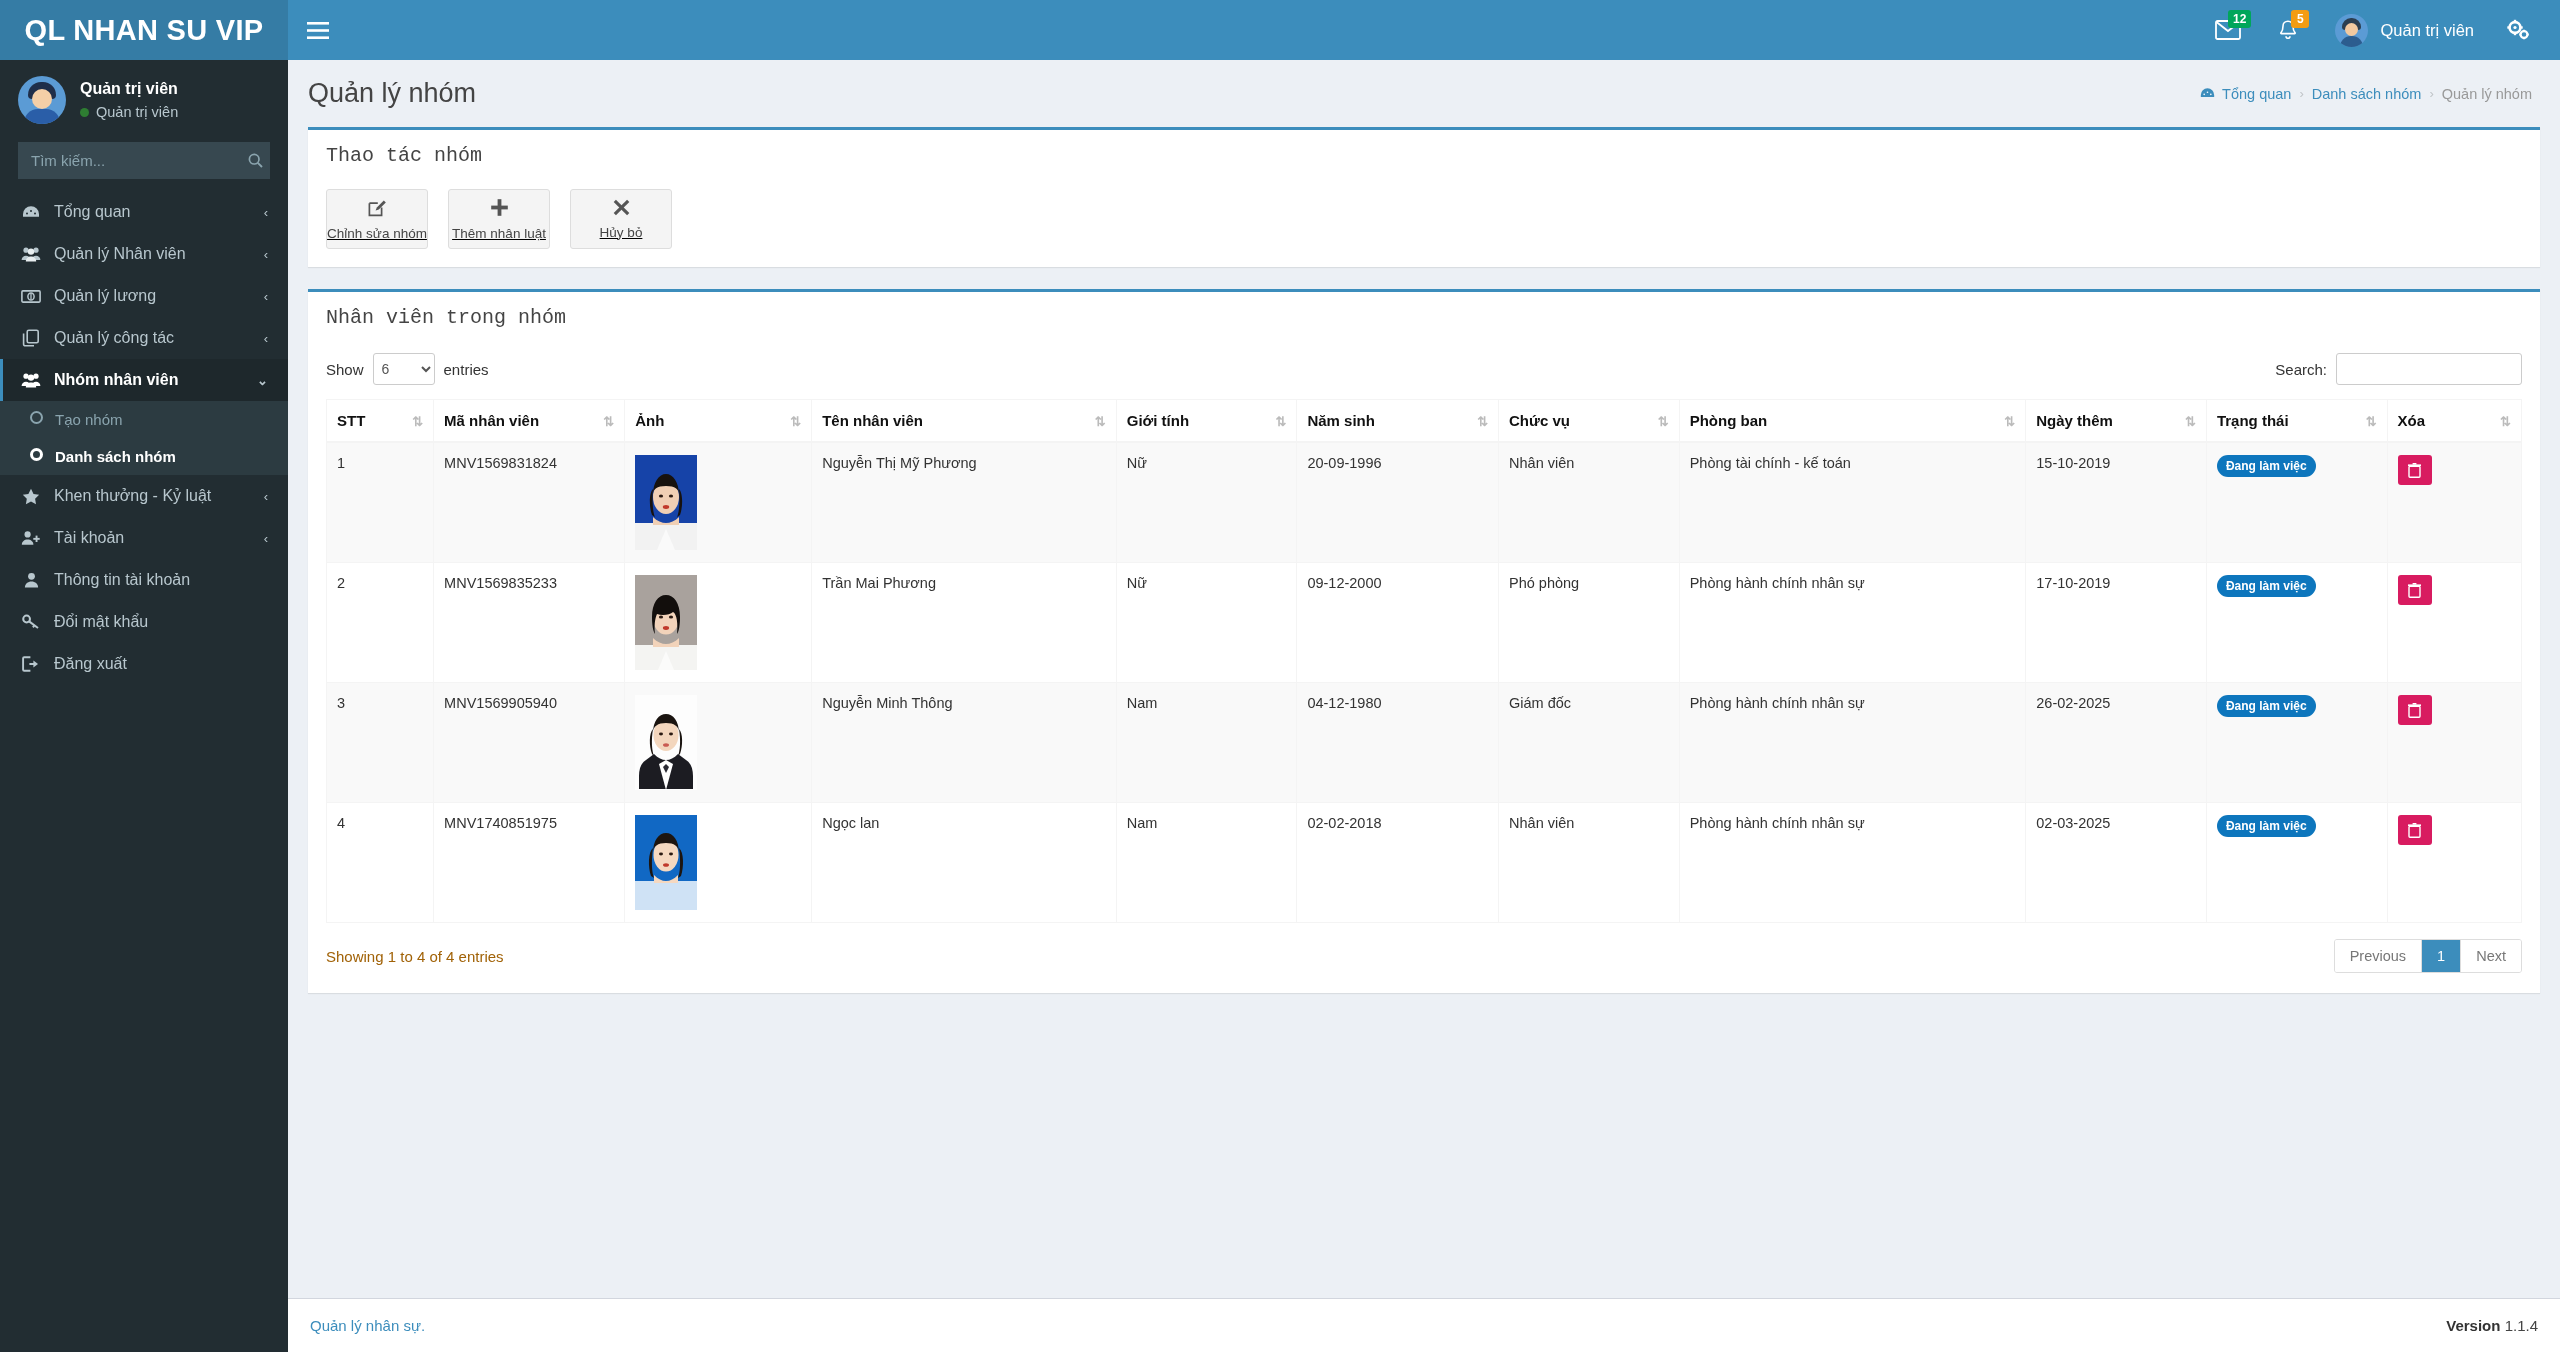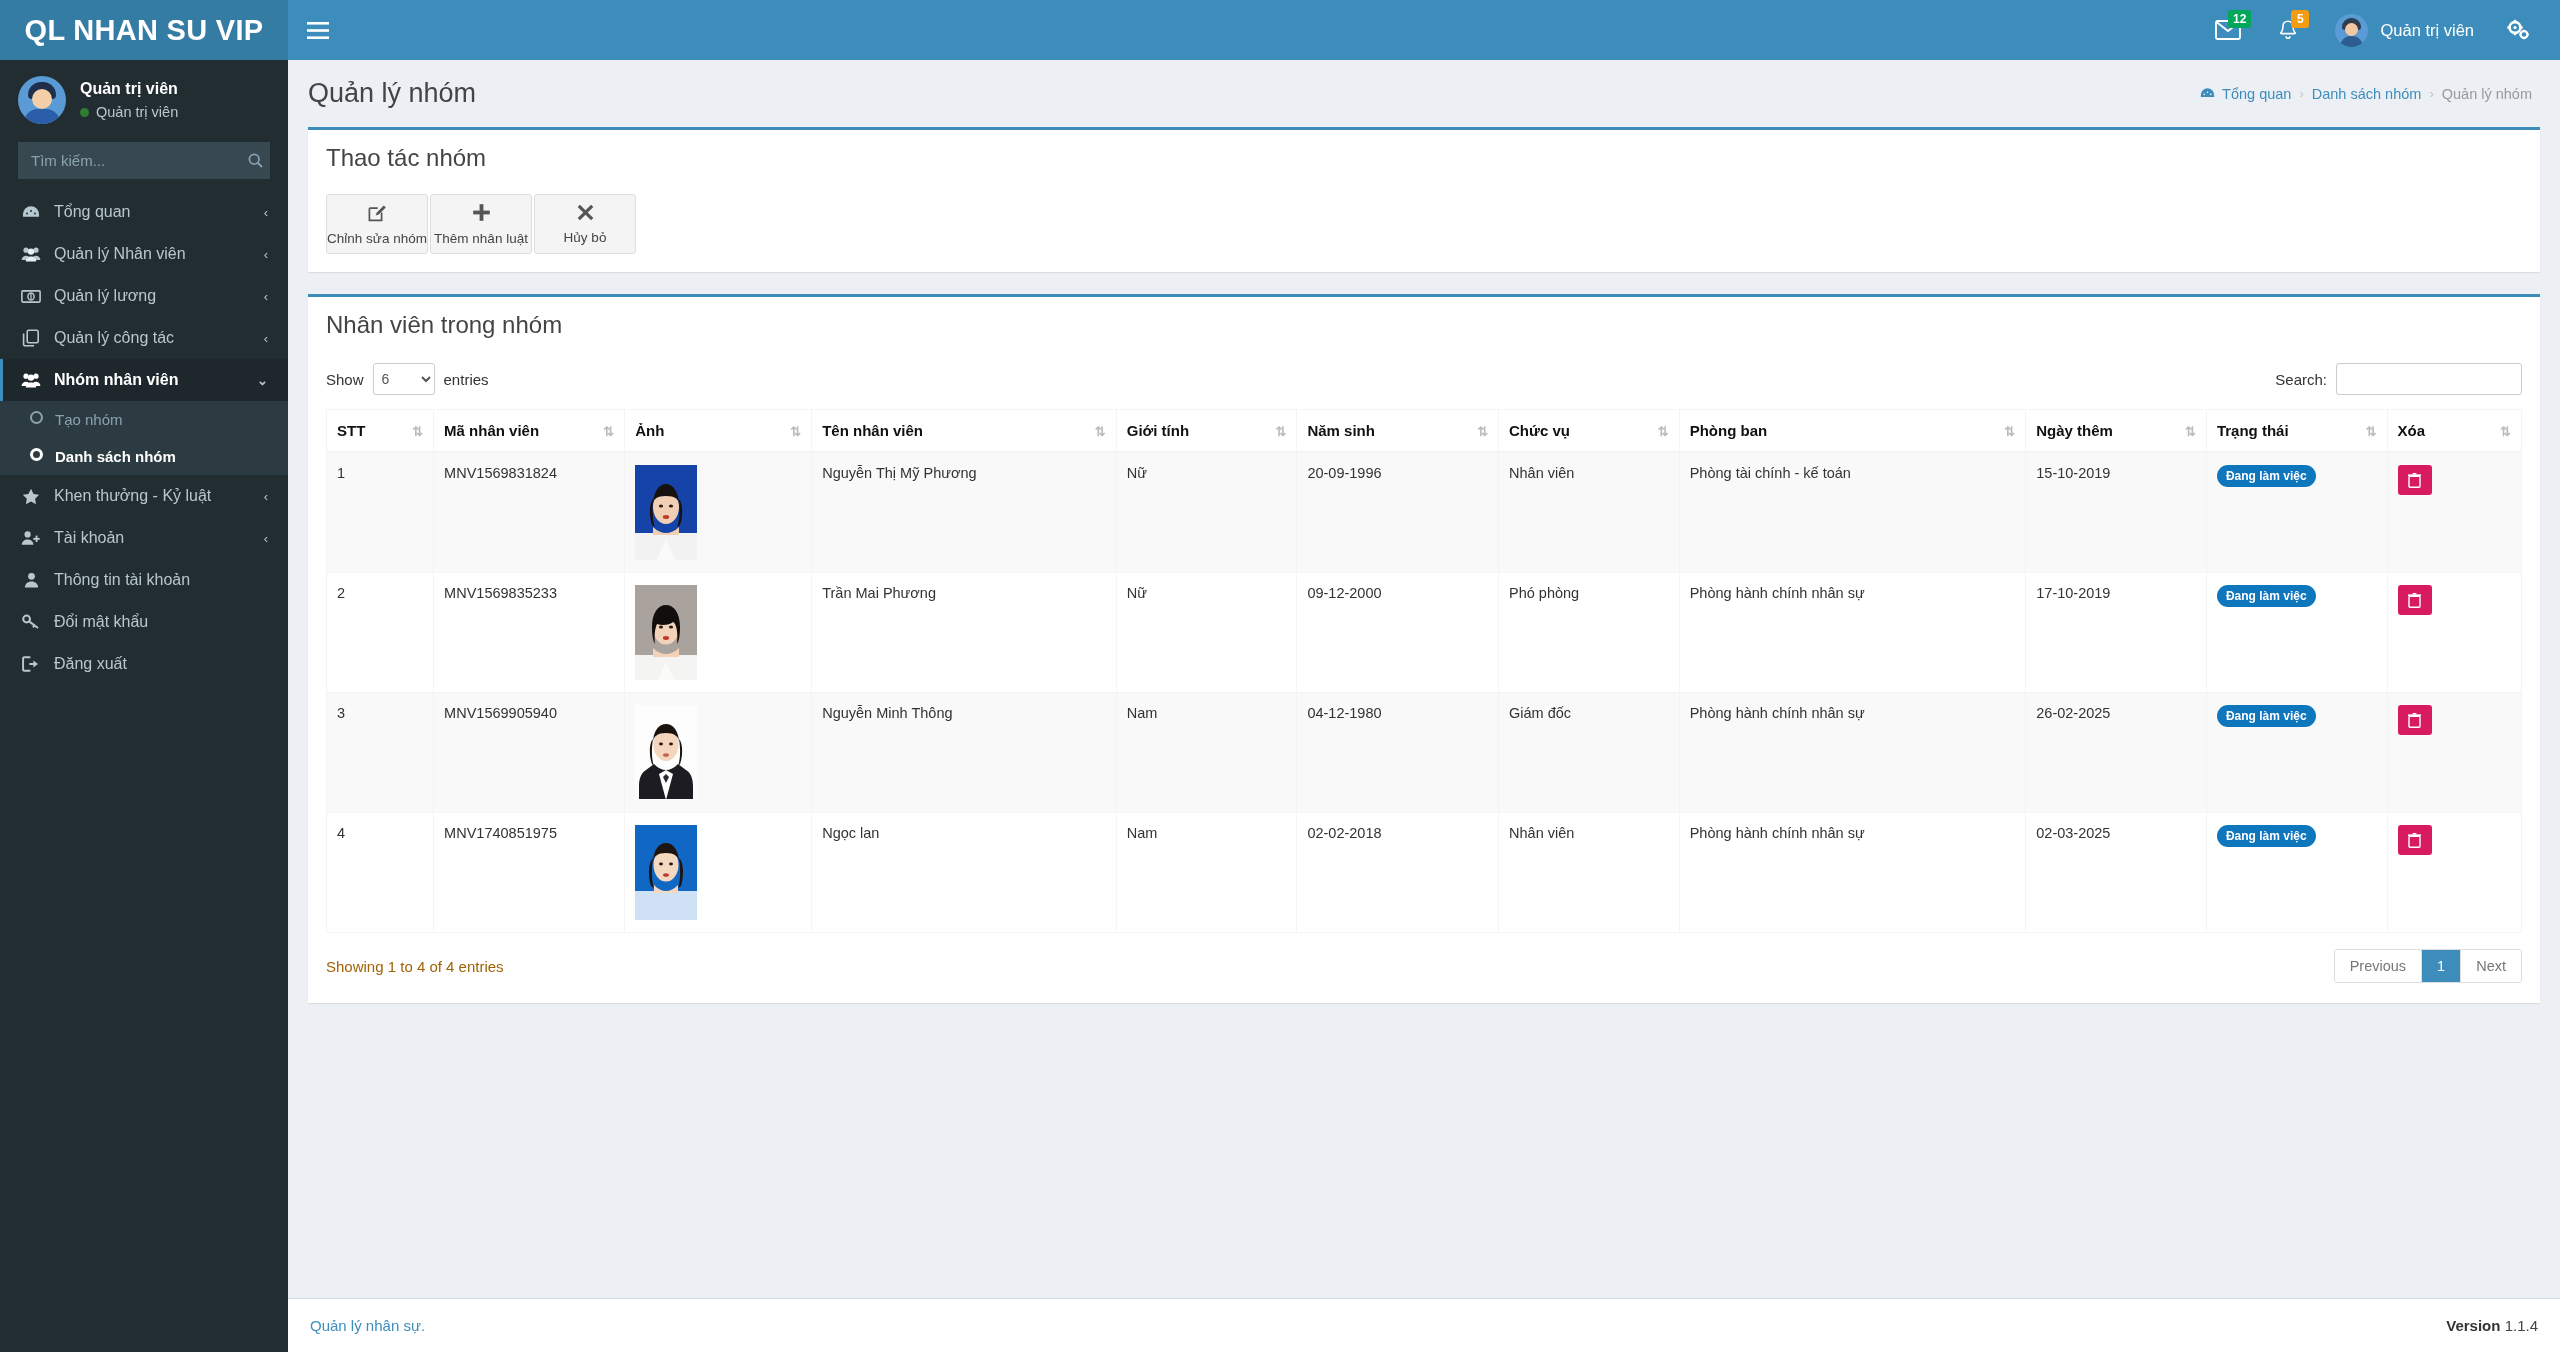--- a/index.html
+++ b/index.html
@@ -121,24 +121,24 @@
   .breadcrumb a { color: #3c8dbc; text-decoration: none; display:flex; align-items:center; gap:7px; cursor:pointer; }
   .breadcrumb .sep { color: #c0c4c8; font-size: 13px; }
   .breadcrumb .cur { color: #999; }
 
   .content-main { padding: 0 20px 0 20px; flex:1; }
   .box {
     background: #fff; border-top: 3px solid #3c8dbc;
     box-shadow: 0 1px 1px rgba(0,0,0,.08); margin-bottom: 22px;
   }
   .box-header { padding: 14px 18px 8px 18px; }
-  .box-title { font-size: 24px; color: #444; font-weight: normal; }
+  .box-title { font-size: 20px; color: #444; font-weight: normal; font-family: Liberation Mono, monospace; }
   .box-body { padding: 12px 18px 18px 18px; }
 
-  .action-btns { display: flex; gap: 2px; padding-top: 2px; }
+  .action-btns { display: flex; gap: 20px; padding-top: 2px; text-decoration: underline; }
   .abtn {
     width: 102px; height: 60px; background: #f4f4f4; border: 1px solid #ddd;
     border-radius: 3px; display: flex; flex-direction: column;
     align-items: center; justify-content: center; gap: 6px; cursor: pointer;
     color: #444; font-size: 13.5px;
   }
   .abtn .ai { font-size: 17px; line-height: 1; }
 
   
   .tbl-tools { display: flex; align-items: center; justify-content: space-between; padding: 4px 0 14px 0; }

